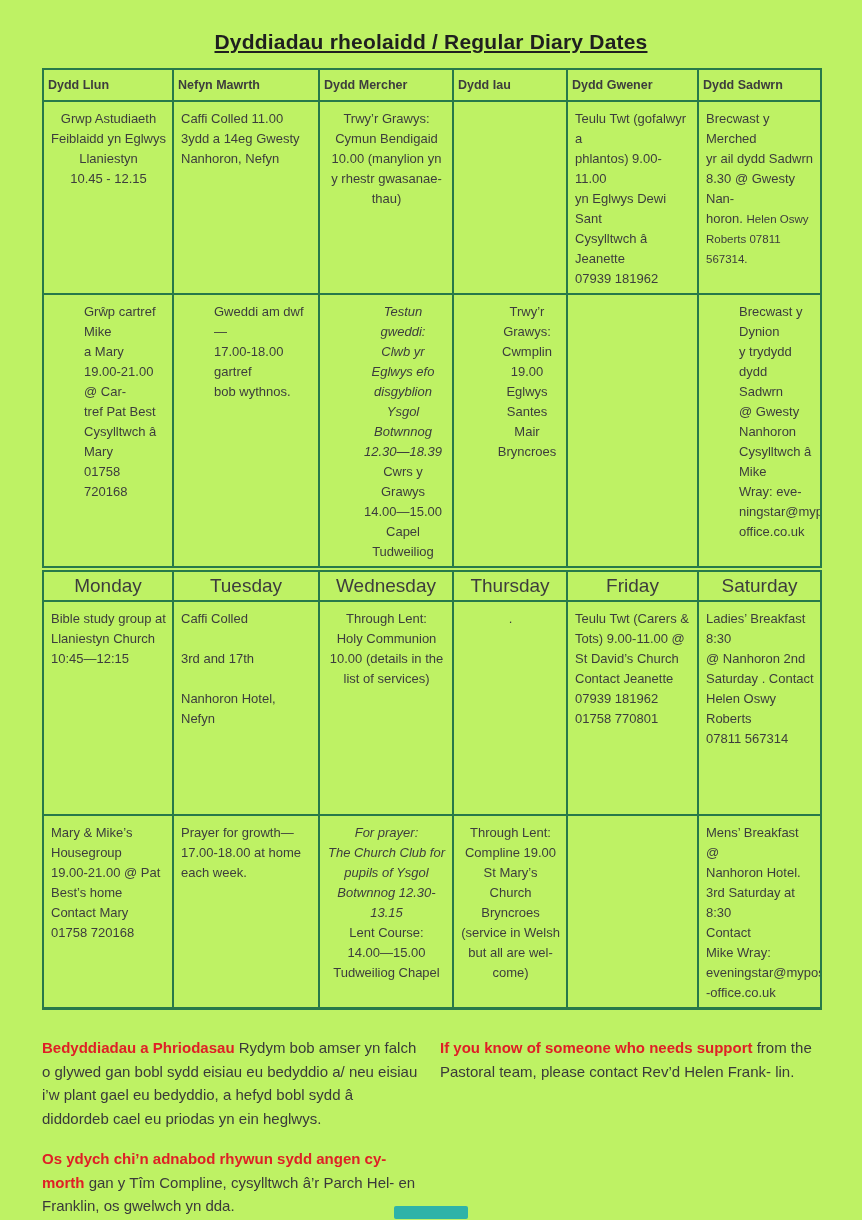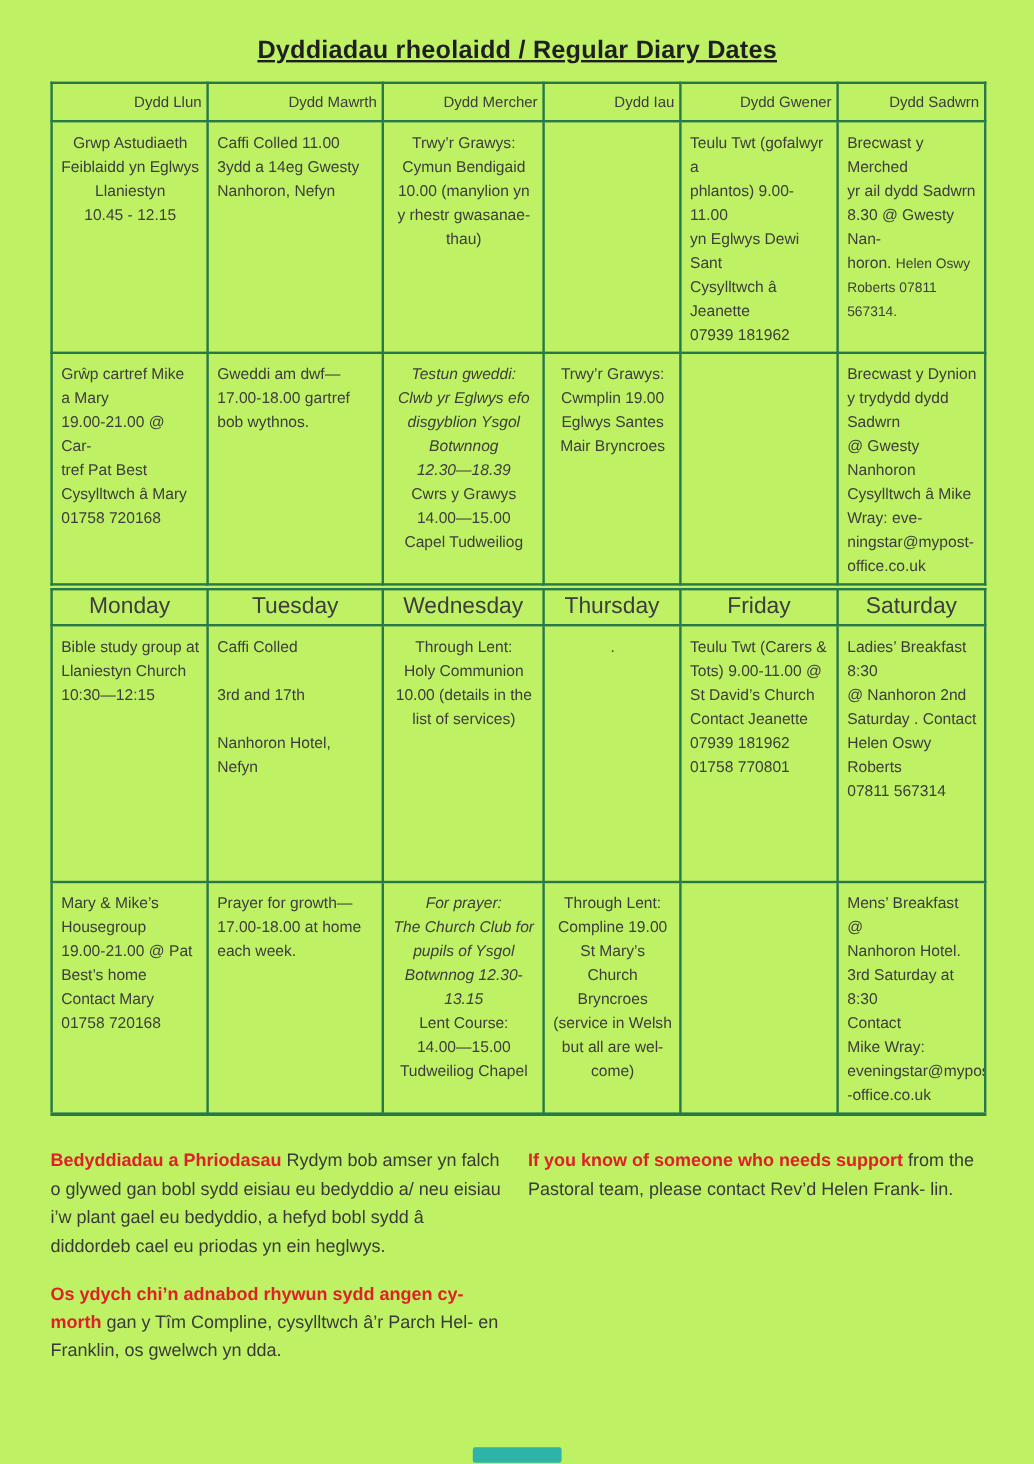--- a/index.html
+++ b/index.html
@@ -18,25 +18,25 @@
   table.diary col.c2{width:146px}
   table.diary col.c3{width:134px}
   table.diary col.c4{width:114px}
   table.diary col.c5{width:131px}
   table.diary col.c6{width:123px}
   table.diary th,table.diary td{
     border:2px solid #27794a;vertical-align:top;
     padding:7px 6px 4px 7px;font-size:13px;line-height:20px;color:#3d3d3d;
     overflow:hidden;
   }
-  table.welsh th{height:22px;font-weight:normal;font-size:12.5px;text-align:right;vertical-align:middle;padding:4px;}
+  table.welsh th{height:22px;font-weight:bold;font-size:12.5px;text-align:left;vertical-align:middle;padding:4px;}
   table.english th{height:18px;font-weight:normal;font-size:19px;text-align:center;vertical-align:middle;padding:4px;}
   table.english{margin-top:2px;border-bottom:3px solid #27794a;}
   tr.w-r1 td{height:140px;}
-  tr.w-r2 td{height:168px;}
+  tr.w-r2 td{height:168px;padding-left:40px;}
   tr.e-r1 td{height:201px;}
   tr.e-r2 td{height:172px;}
   td.pre{white-space:pre-line;margin-left:28px;}
   td.center{text-align:center;}
   td.small{font-size:11.5px;line-height:17.5px;}
   span.pre{white-space:pre-line;}
   span.blk{display:block;white-space:pre-line;}
   span.it{font-style:italic;}
   span.sm{font-size:11.5px;line-height:17px;}
   .footer{
@@ -64,21 +64,21 @@
         <col class="c1">
         <col class="c2">
         <col class="c3">
         <col class="c4">
         <col class="c5">
         <col class="c6">
       </colgroup>
     <thead>
       <tr>
         <th>Dydd Llun</th>
-        <th>Dydd Mawrth</th>
+        <th>Nefyn Mawrth</th>
         <th>Dydd Mercher</th>
         <th>Dydd Iau</th>
         <th>Dydd Gwener</th>
         <th>Dydd Sadwrn</th>
       </tr>
     </thead>
     <tbody>
       <tr class="w-r1">
         <td class="pre center">Grwp Astudiaeth
 Feiblaidd yn Eglwys
@@ -158,21 +158,21 @@
         <th>Wednesday</th>
         <th>Thursday</th>
         <th>Friday</th>
         <th>Saturday</th>
       </tr>
     </thead>
     <tbody>
       <tr class="e-r1">
         <td class="pre">Bible study group at
 Llaniestyn Church
-10:30—12:15</td>
+10:45—12:15</td>
         <td class="pre">Caffi Colled
 
 3rd and 17th
 
 Nanhoron Hotel,
 Nefyn</td>
         <td class="pre center">Through Lent:
 Holy Communion
 10.00 (details in the
 list of services)</td>

